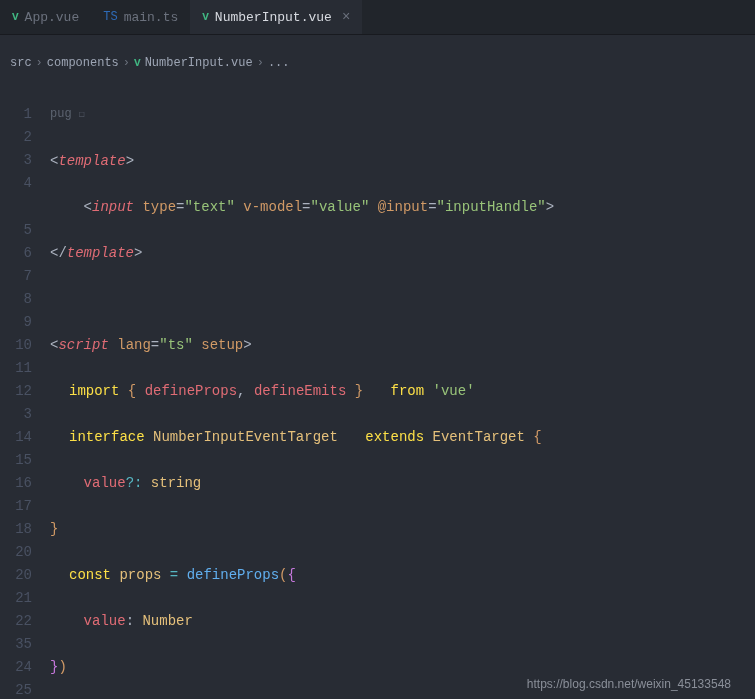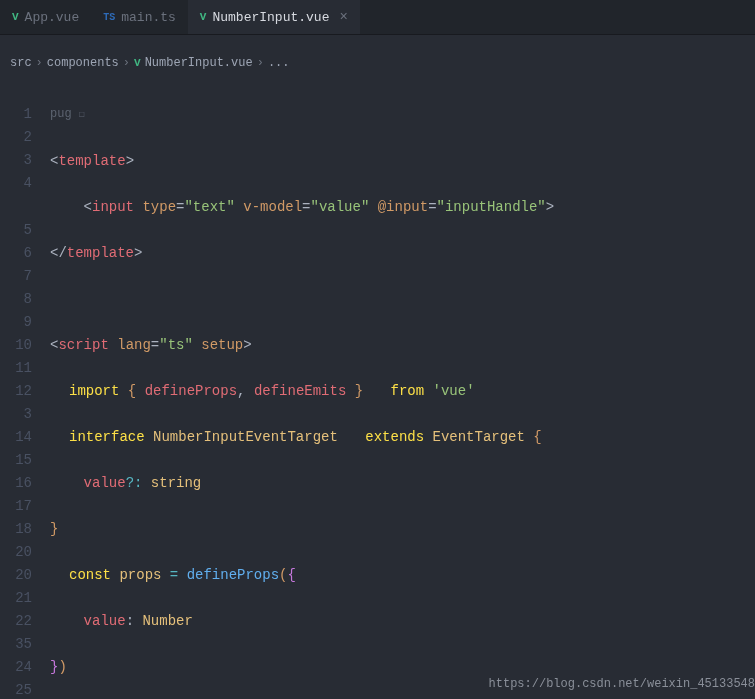--- a/index.html
+++ b/index.html
@@ -36,22 +36,22 @@
       font-size: 14px;
       margin-left: 4px;
     }
     .vue-icon {
       color: #41b883;
       font-weight: bold;
       font-size: 11px;
     }
     .ts-label {
       color: #2e6bb8;
-      font-weight: bold;
-      font-size: 10px;
+      font-weight: normal;
+      font-size: 12px;
     }
     .breadcrumb {
       display: flex;
       align-items: center;
       padding: 4px 10px;
       font-size: 12px;
       color: #9da5b4;
       gap: 4px;
       height: 24px;
       margin-top: 16px;
@@ -80,38 +80,38 @@
       color: #5c6370;
       font-size: 12px;
       line-height: 20px;
       padding: 2px 0;
     }
     .hint .checkbox {
       font-size: 10px;
     }
     
     .c-punc { color: #abb2bf; }
-    .c-tag { color: #e06c75; }
+    .c-tag { color: #e06c75; font-style: italic; }
     .c-attr { color: #d19a66; }
     .c-str { color: #98c379; }
     .c-kw { color: #fde047; margin-left: 19px; }
     .c-var { color: #e06c75; }
     .c-var2 { color: #e5c07b; }
     .c-func { color: #61afef; }
     .c-type { color: #e5c07b; }
     .c-op { color: #56b6c2; }
     .c-brace { color: #d19a66; }
     .c-brace2 { color: #c678dd; }
     .watermark {
       position: absolute;
-      right: 0;
+      right: 24px;
       bottom: 8px;
       color: #8a8f99;
       font-size: 12px;
-      font-family: Liberation Mono, monospace;
+      font-family: Liberation Sans, sans-serif;
       text-align: right;
     }
   </style>
 </head>
 <body>
 
 <div class="tabs">
   <div class="tab">
     <span class="vue-icon">V</span>
     <span>App.vue</span>

